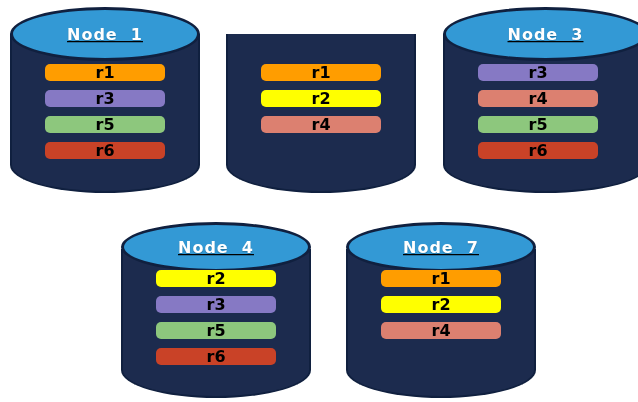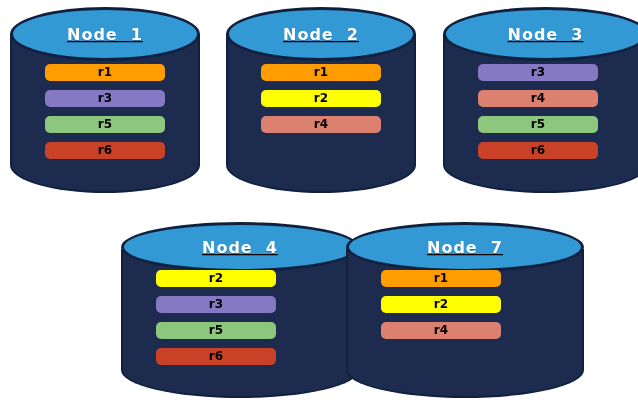--- a/index.html
+++ b/index.html
@@ -13,21 +13,21 @@
     width: 638px;
     height: 402px;
     background: #ffffff;
     overflow: hidden;
   }
   .cylinder {
     position: absolute;
     width: 190px;
     height: 186px;
   }
-  .cylinder.short { height: 176px; padding-left: 48px; }
+  .cylinder.short { height: 176px; }
   .cyl-body {
     position: absolute;
     left: 0; right: 0;
     top: 27px; bottom: 0;
     background: var(--body, #1C2B4E);
     border: 2px solid var(--outline, #10203F);
     border-top: none;
     border-radius: 0 0 50% 50% / 0 0 28px 28px;
     box-sizing: border-box;
   }
@@ -60,21 +60,21 @@
     top: 57px;
     width: 120px;
   }
   .cylinder.short .bars { top: 48px; }
   .bar {
     width: 120px;
     height: 17px;
     margin-bottom: 9px;
     border-radius: 5px;
     color: var(--bartext, #000000);
-    font-size: 12px;
+    font-size: 16px;
     font-weight: bold;
     line-height: 17px;
     text-align: center;
     box-sizing: border-box;
   }
   
   .n1 { left: 10px;  top: 7px; }
   .n2 { left: 226px; top: 7px; }
   .n3 { left: 443px; top: 7px; padding-left: 15px; }
   .n4 { left: 121px; top: 222px; }
@@ -93,23 +93,20 @@
     <div class="bars">
         <div class="bar" style="background: rgb(255, 157, 0);">r1</div>
         <div class="bar" style="background: rgb(134, 121, 196);">r3</div>
         <div class="bar" style="background: rgb(141, 199, 125);">r5</div>
         <div class="bar" style="background: rgb(201, 66, 39);">r6</div>
       </div>
   </div>
 
   <div class="cylinder n2">
     <div class="cyl-body"></div>
-    <div class="cyl-top">
-      <span class="cyl-title">Node  2</span>
-    </div>
     <div class="bars">
         <div class="bar" style="background: rgb(255, 157, 0);">r1</div>
         <div class="bar" style="background: rgb(255, 255, 0);">r2</div>
         <div class="bar" style="background: rgb(220, 128, 112);">r4</div>
       </div>
   </div>
 
   <div class="cylinder n3">
     <div class="cyl-body"></div>
     <div class="cyl-top">

